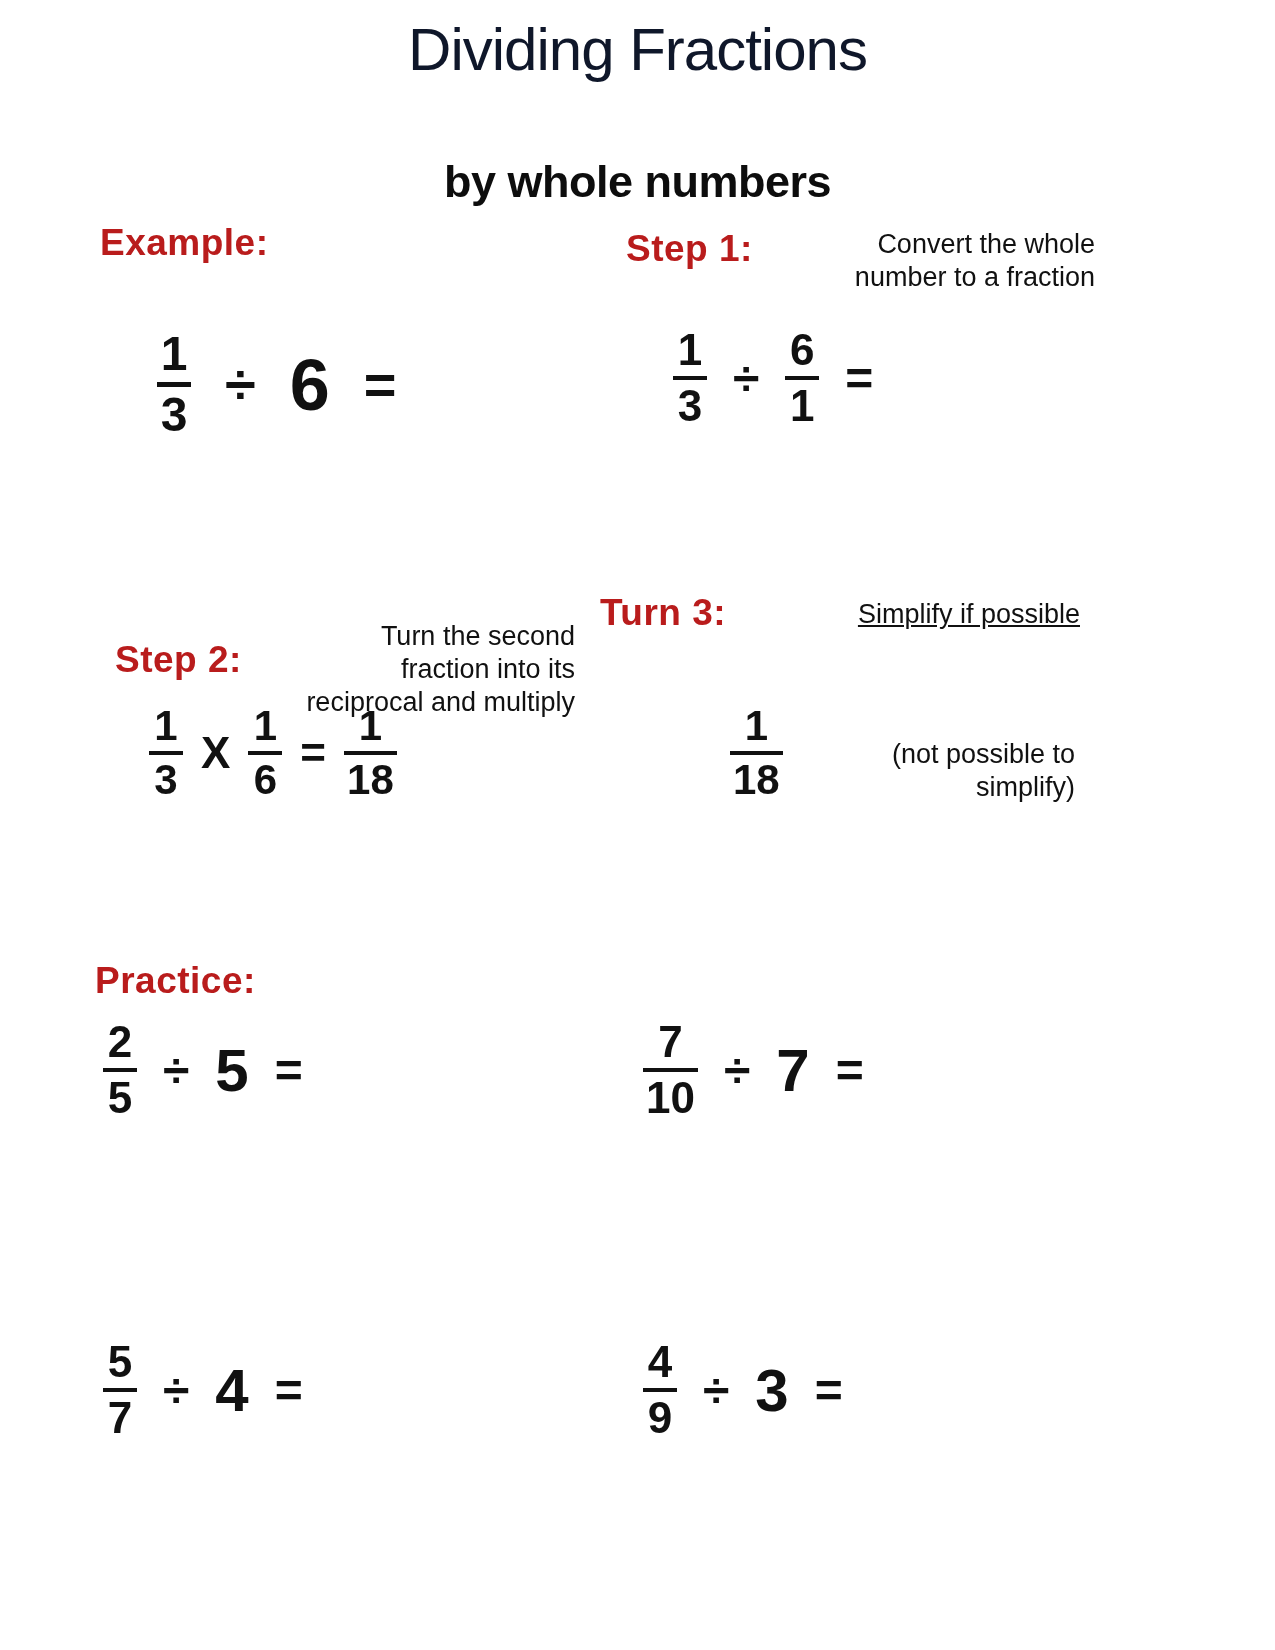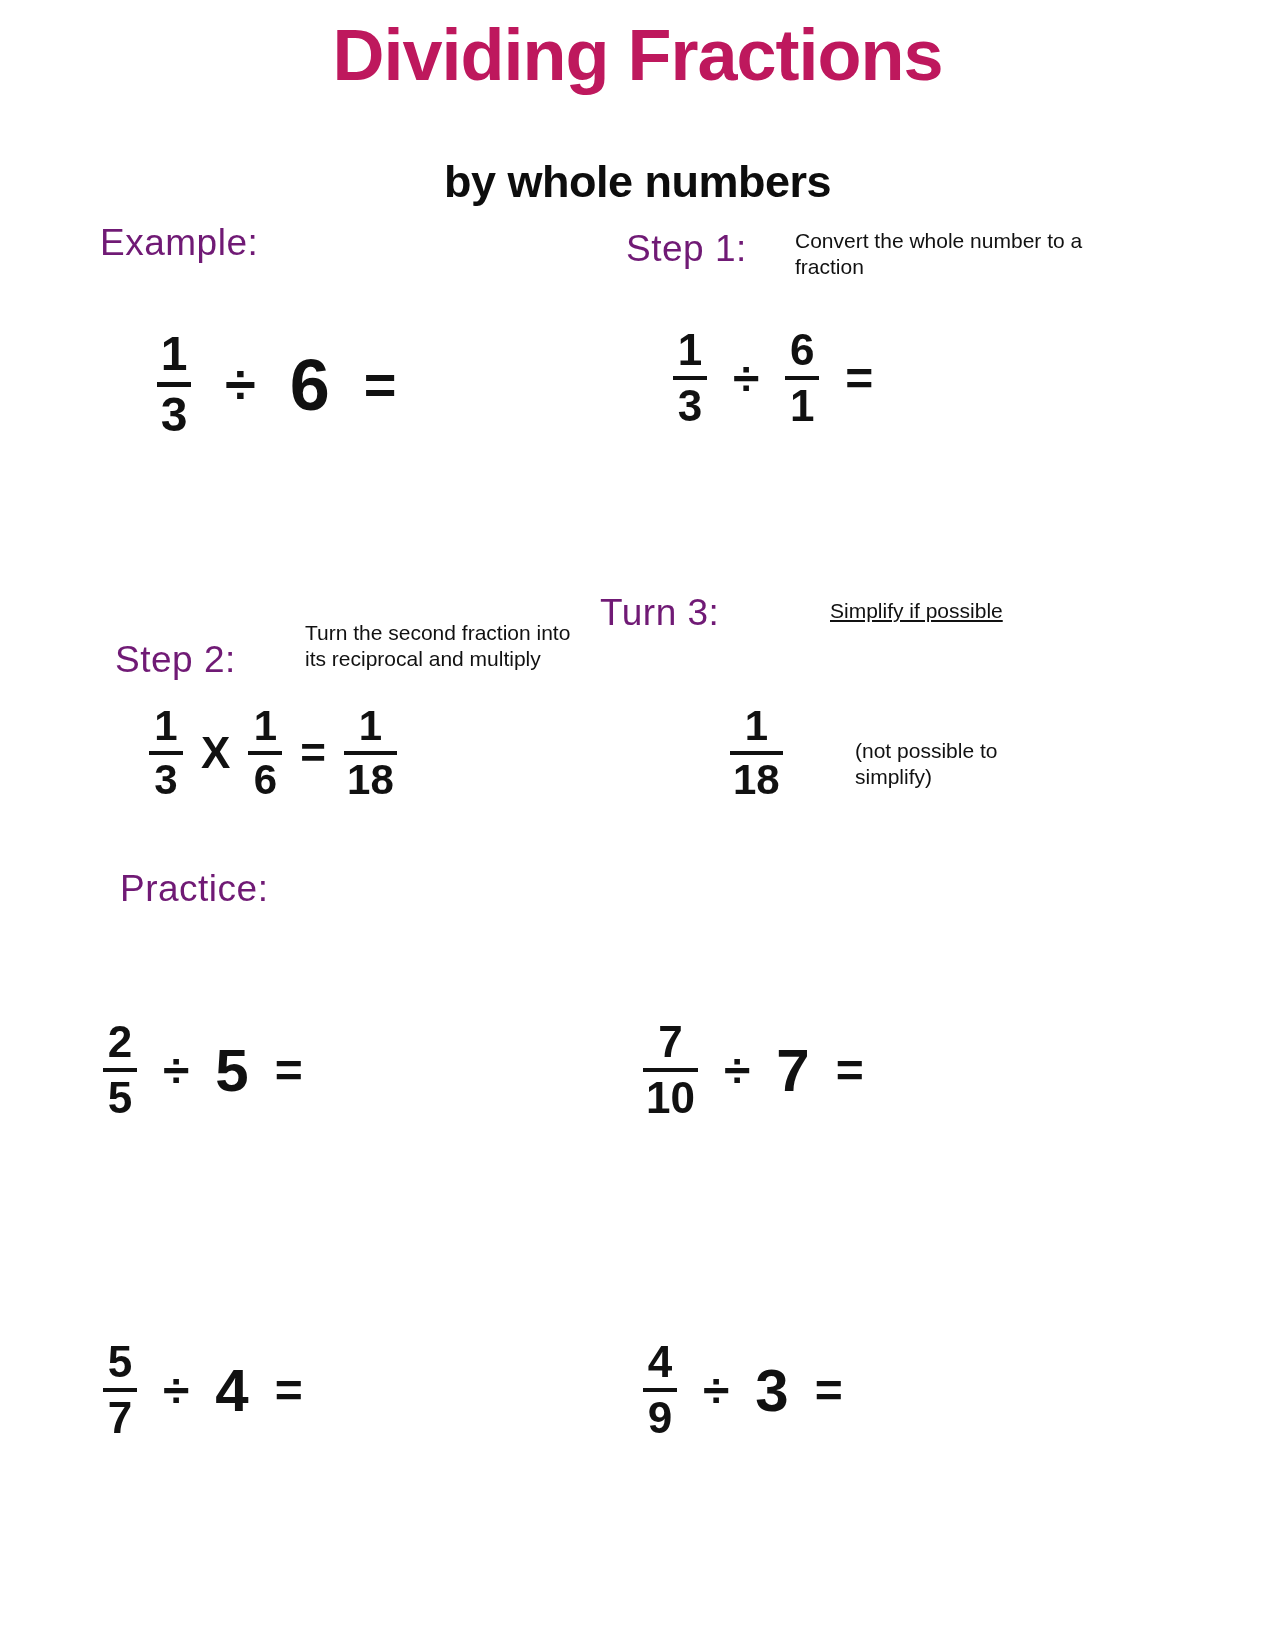--- a/index.html
+++ b/index.html
@@ -16,54 +16,54 @@
     overflow: hidden;
   }
 
   
   .title {
     position: absolute;
     top: 18px;
     left: 0;
     width: 100%;
     text-align: center;
-    font-size: 72px;
-    font-weight: bold;
-    color: #be185d;
+    font-size: 60px;
+    font-weight: normal;
+    color: #0f172a;
     letter-spacing: -1px;
     line-height: 1.05;
   }
   .subtitle {
     position: absolute;
     top: 108px;
     left: 0;
     width: 100%;
     text-align: center;
     font-size: 45px;
     font-weight: bold;
     color: #0d0d0d;
     letter-spacing: -0.5px;
     margin-top: 48px;
   }
 
   
   .heading {
     position: absolute;
     font-size: 37px;
-    font-weight: normal;
-    color: #701a75;
+    font-weight: bold;
+    color: #b91c1c;
     letter-spacing: 0.5px;
     white-space: nowrap;
   }
   .note {
     position: absolute;
-    font-size: 21px;
+    font-size: 27px;
     font-weight: normal;
     color: #111111;
-    text-align: left;
+    text-align: right;
     line-height: 1.22;
   }
 
   
   .expr {
     position: absolute;
     display: flex;
     align-items: center;
     white-space: nowrap;
   }
@@ -180,21 +180,21 @@
 <div class="expr sz-sm" style="top:705px; left:730px;">
   <span class="frac">
     <span class="num">1</span>
     <span class="bar"></span>
     <span class="den">18</span>
   </span>
 </div>
 
 <div class="note" style="top:738px; left:855px; width:220px;">(not possible to simplify)</div>
 
-<div class="heading" style="top:868px; left:95px;margin-left:25px;">Practice:</div>
+<div class="heading" style="top:960px; left:95px;">Practice:</div>
 
 <div class="expr sz-md gap-md" style="top:1020px; left:90px;">
   <span class="frac">
     <span class="num">2</span>
     <span class="bar"></span>
     <span class="den">5</span>
   </span>
   <span class="op">÷</span>
   <span class="whole">5</span>
   <span class="op">=</span>

